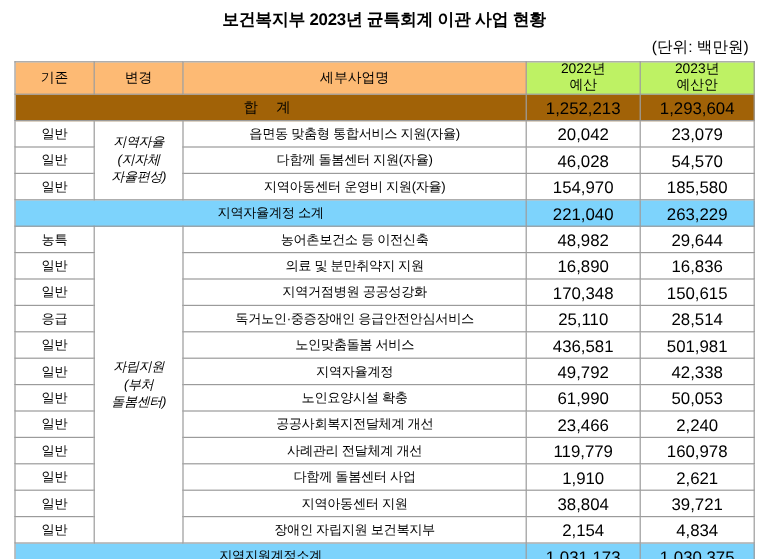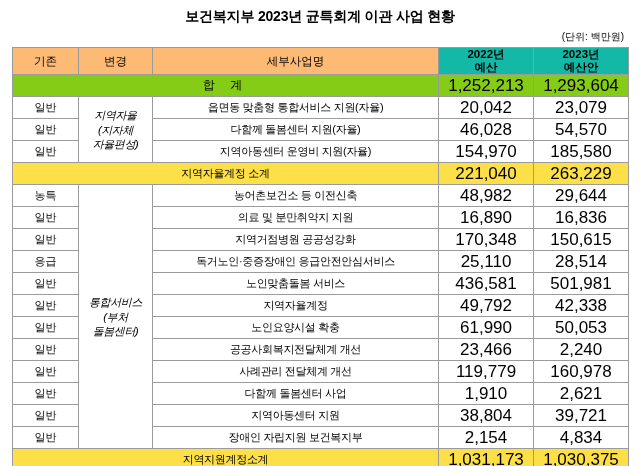--- a/index.html
+++ b/index.html
@@ -24,21 +24,21 @@
   .doc-title {
     text-align: center;
     font-size: 14px;
     font-weight: bold;
     letter-spacing: -0.2px;
     margin-top: 8px;
     margin-bottom: 4px;
   }
   .unit-note {
     text-align: right;
-    font-size: 10px;
+    font-size: 13px;
     margin-right: 4px;
     margin-bottom: 3px;
   }
   table.main {
     border-collapse: collapse;
     width: 616px;
     table-layout: fixed;
     font-size: 11px;
   }
   table.main td, table.main th {
@@ -50,41 +50,40 @@
     font-weight: normal;
   }
   thead th {
     background: #fdba74;
     font-weight: bold;
     font-size: 11.5px;
     height: 34px;
     line-height: 1.15;
   }
   thead th.year {
-    background: #14b8a6;
-    font-weight: bold;
+    background: #bef264;
   }
   .sum-row td {
-    background: #84cc16;
+    background: #a16207;
     font-weight: bold;
     font-size: 12px;
     height: 22px;
   }
   .sub-row td {
-    background: #fde047;
+    background: #7dd3fc;
     font-weight: normal;
   }
   td.name {
     text-align: center;
     letter-spacing: -0.3px;
   }
   td.num {
     text-align: right;
     padding-right: 6px;
-    font-size: 17px;
+    font-size: 14px;
   }
   td.sum-label {
     letter-spacing: 6px;
     padding-left: 2px;
   }
   td.subtotal-label {
     text-align: center;
     letter-spacing: -0.3px;
   }
   td.group {
@@ -163,21 +162,21 @@
       </tr>
       <tr class="sub-row">
         <td class="subtotal-label" colspan="3">지역자율계정 소계</td>
         <td class="num">221,040</td>
         <td class="num">263,229</td>
       </tr>
 
       <tr>
         <td>농특</td>
         <td class="group" rowspan="12">
-          <div>통합서비스</div>
+          <div>자립지원</div>
           <div>(부처</div>
           <div>돌봄센터)</div>
         </td>
         <td class="name">농어촌보건소 등 이전신축</td>
         <td class="num">48,982</td>
         <td class="num">29,644</td>
       </tr>
       <tr>
         <td>일반</td>
         <td class="name">의료 및 분만취약지 지원</td>

